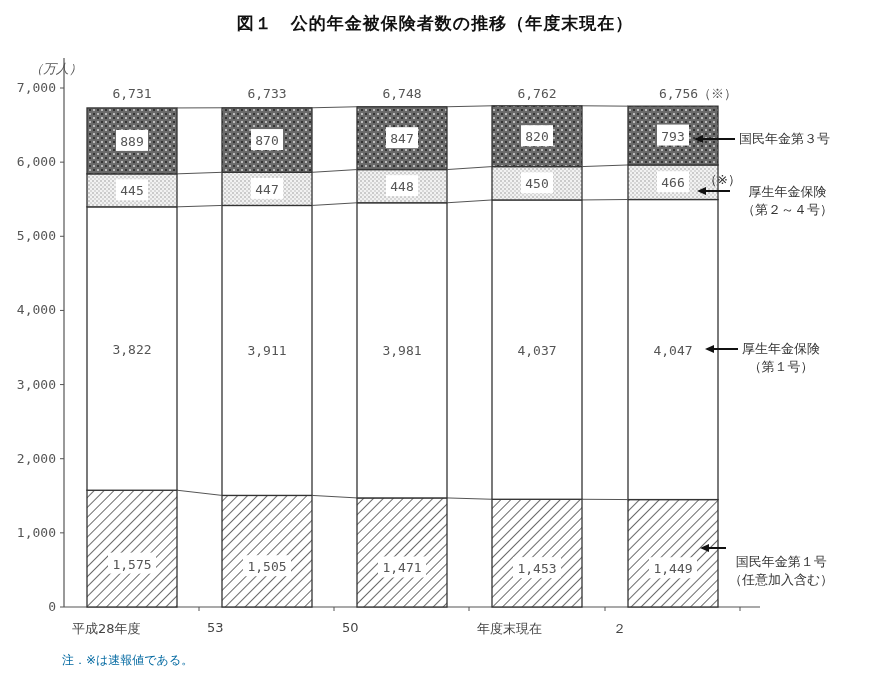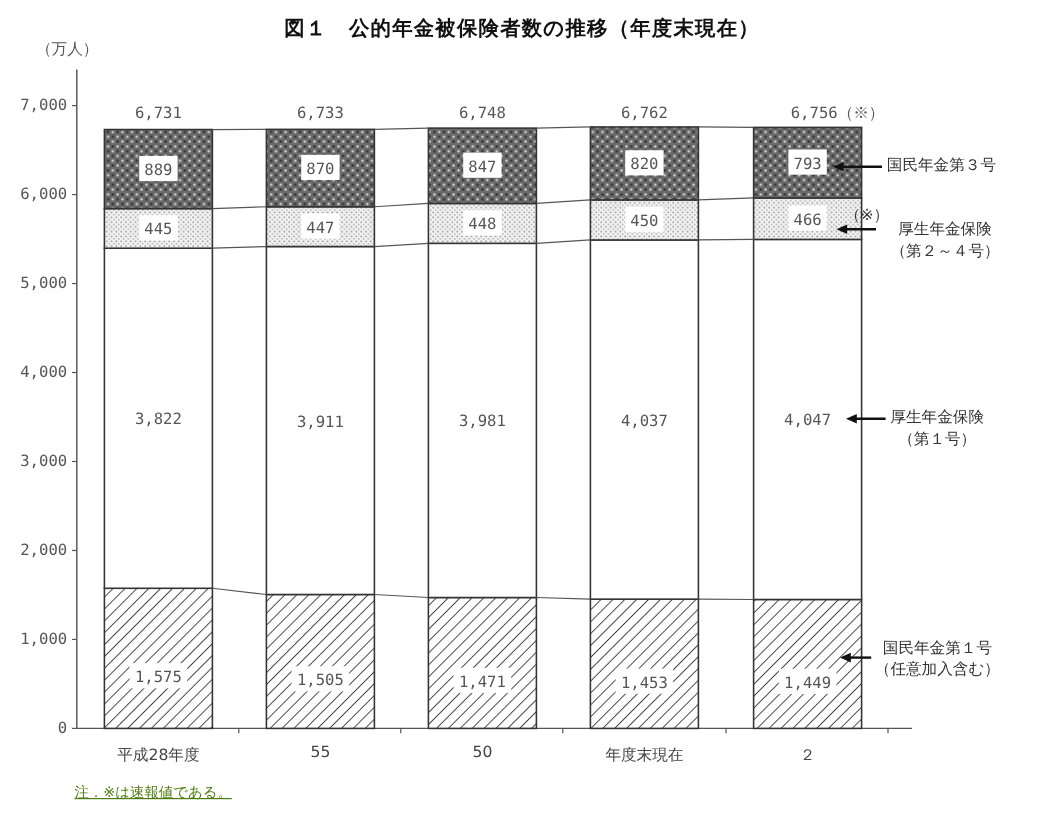--- a/index.html
+++ b/index.html
@@ -1,23 +1,23 @@
 <!DOCTYPE html>
 <html><head>
 <meta charset="utf-8">
 <style>
   html, body { margin: 0; padding: 0; background: #ffffff; }
   body { width: 870px; height: 691px; position: relative; overflow: hidden;
          font-family: "DejaVu Sans", "Liberation Sans", sans-serif; color: #333; }
   .title { position: absolute; left: 0; width: 870px; top: 12px; text-align: center;
            font-size: 17px; font-weight: bold; color: #111; letter-spacing: 1px; }
-  .unit { position: absolute; left: 30px; top: 32px; font-size: 13px; color: #555; }
+  .unit { position: absolute; left: 30px; top: 60px; font-size: 13px; color: #555; font-style: italic; }
   svg { position: absolute; left: 0; top: 0; }
-  .note { position: absolute; left: 62px; top: 652px; font-size: 12px; color: #4d7c0f; text-decoration: underline; }
-  .xlab { position: absolute; top: 620px; font-size: 13px; color: #444; text-align: center; width: 120px; }
+  .note { position: absolute; left: 62px; top: 652px; font-size: 12px; color: #0369a1; }
+  .xlab { position: absolute; top: 620px; font-size: 13px; color: #444; width: 120px; }
   .legend { position: absolute; font-size: 13px; color: #333; text-align: center; line-height: 18px; }
 </style>
 </head>
 <body>
 
 <div class="title">図１　公的年金被保険者数の推移（年度末現在）</div>
 <div class="unit">（万人）</div>
 
 <svg width="870" height="691">
   <defs>
@@ -154,25 +154,25 @@
       <polygon points="697,191 706,187 706,195" fill="#111"></polygon>
       <line x1="738" y1="349" x2="711" y2="349" stroke="#111" stroke-width="2"></line>
       <polygon points="705,349 714,345 714,353" fill="#111"></polygon>
       <line x1="726" y1="548" x2="706" y2="548" stroke="#111" stroke-width="2"></line>
       <polygon points="700,548 709,544 709,552" fill="#111"></polygon>
     </g>
 </svg>
 
 <div id="xlabels">
     <div class="xlab" style="left: 72px;">平成28年度</div>
-    <div class="xlab" style="left: 207px;">55</div>
+    <div class="xlab" style="left: 207px;">53</div>
     <div class="xlab" style="left: 342px;">50</div>
     <div class="xlab" style="left: 477px;">年度末現在</div>
     <div class="xlab" style="left: 613px;">２</div>
   </div>
 <div id="legend-layer">
     <div class="legend" style="left: 739px; top: 130px;">国民年金第３号</div>
     <div class="legend" style="left: 742px; top: 183px;">厚生年金保険<br>（第２～４号）</div>
     <div class="legend" style="left: 742px; top: 340px;">厚生年金保険<br>（第１号）</div>
-    <div class="legend" style="left: 729px; top: 532px;">国民年金第１号<br>（任意加入含む）</div>
+    <div class="legend" style="left: 729px; top: 553px;">国民年金第１号<br>（任意加入含む）</div>
     <div class="legend" style="left: 704px; top: 171px;">（※）</div>
   </div>
 <div class="note">注．※は速報値である。</div>
 
 </body></html>

